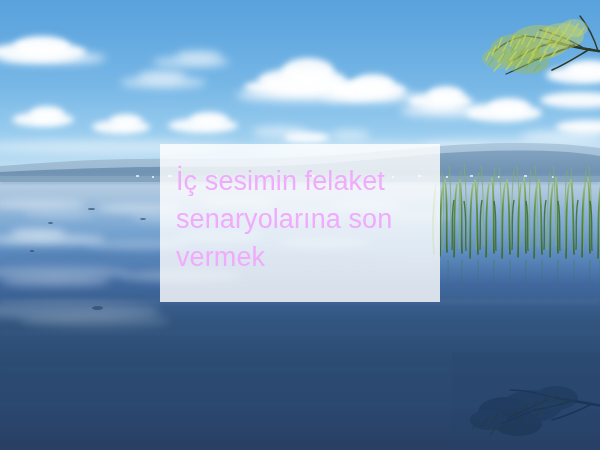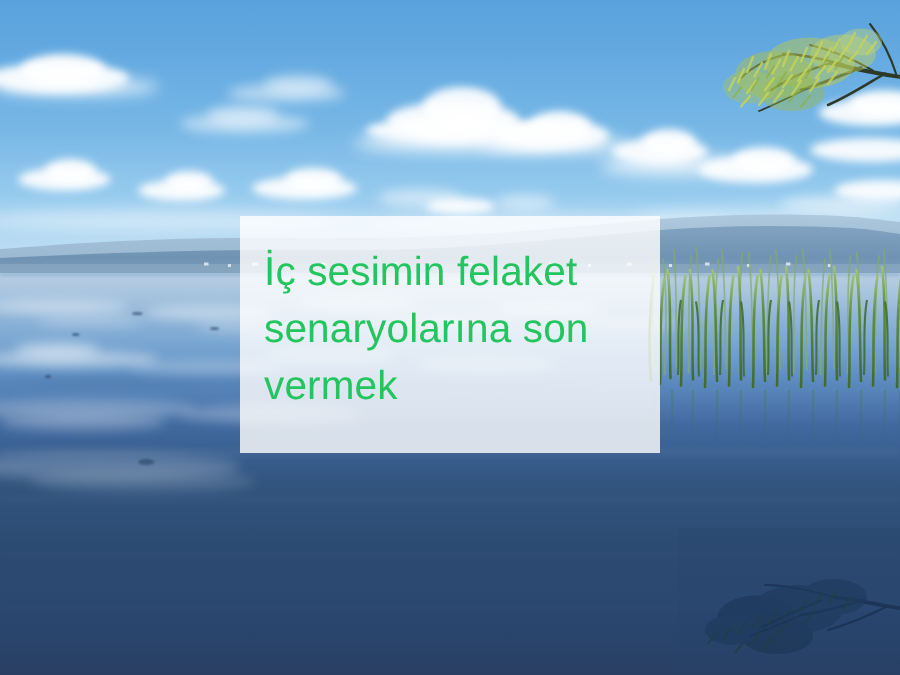--- a/index.html
+++ b/index.html
@@ -152,21 +152,21 @@
     background: rgba(255,255,255,.80);
     box-sizing: border-box;
     padding: 18px 16px 0 16px;
   }
   .headline {
     margin: 0;
     font-family: "Liberation Sans", sans-serif;
     font-size: 27px;
     line-height: 38px;
     font-weight: 400;
-    color: #22c55e;
+    color: #f0abfc;
     letter-spacing: .1px;
     white-space: pre-line;
   }
 </style>
 </head>
 <body>
 
 <div id="scene">
 
   <div class="sky">

